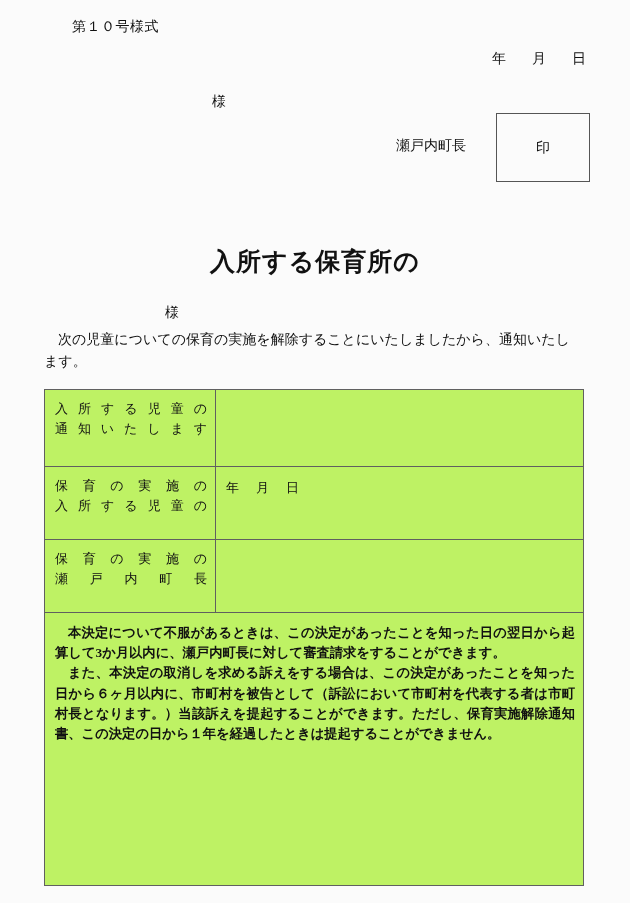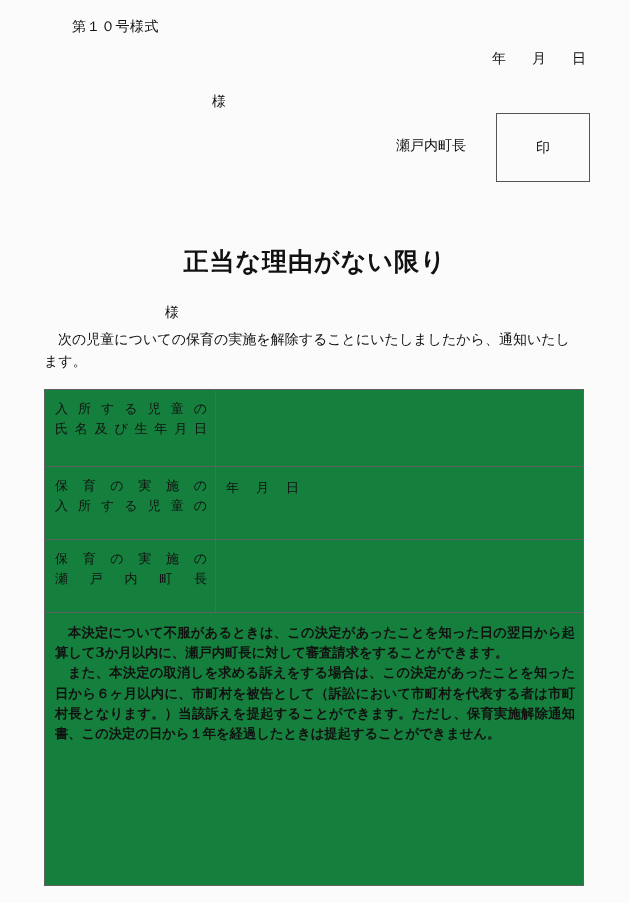--- a/index.html
+++ b/index.html
@@ -124,21 +124,21 @@
     left: 44px;
     top: 389px;
     width: 540px;
     border-collapse: collapse;
     table-layout: fixed;
   }
   .info-table td {
     border: 1px solid #606060;
     vertical-align: top;
     padding: 0;
-    background: #15803d;
+    background: #bef264;
   }
   .info-table td.label-cell {
     width: 152px;
     padding: 9px 8px 9px 10px;
     font-size: 13px;
     line-height: 1.55;
   }
   .info-table td.value-cell {
     padding: 11px 10px;
     font-size: 13px;
@@ -162,20 +162,21 @@
     height: 252px;
     font-size: 13.3px;
     line-height: 1.52;
     font-weight: bold;
     vertical-align: top;
   }
   .notice-cell p {
     margin: 0;
     text-indent: 13px;
     text-align: justify;
+    font-family: Liberation Serif, serif;
   }
 </style>
 </head>
 <body>
 
 <div class="page">
 
   <div class="form-no">第１０号様式</div>
 
   <div class="date-line">
@@ -184,32 +185,32 @@
 
   <div class="addressee-top">様</div>
 
   <div class="issuer-row">
     <div class="issuer-name">瀬戸内町長</div>
     <div class="seal-box">
       <div class="seal-mark">印</div>
     </div>
   </div>
 
-  <div class="doc-title">正当な理由がない限り</div>
+  <div class="doc-title">入所する保育所の</div>
 
   <div class="addressee-mid">様</div>
 
   <div class="intro-text">次の児童についての保育の実施を解除することにいたしましたから、通知いたします。</div>
 
   <table class="info-table">
     <tbody>
       <tr>
         <td class="label-cell row-h-2">
           <span class="label-line">入所する児童の</span>
-          <span class="label-line">氏名及び生年月日</span>
+          <span class="label-line">通知いたします</span>
         </td>
         <td class="value-cell row-h-2"></td>
       </tr>
       <tr>
         <td class="label-cell row-h-3">
           <span class="label-line">保育の実施の</span>
           <span class="label-line">入所する児童の</span>
         </td>
         <td class="value-cell row-h-3 value-date">
           <span class="seg">年</span><span class="seg">月</span><span class="seg">日</span>

